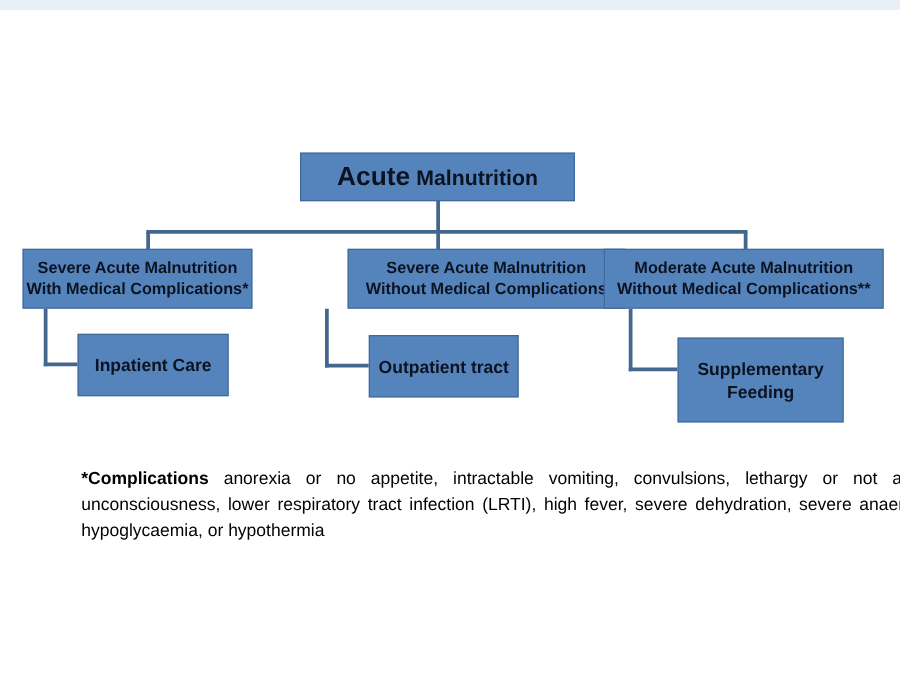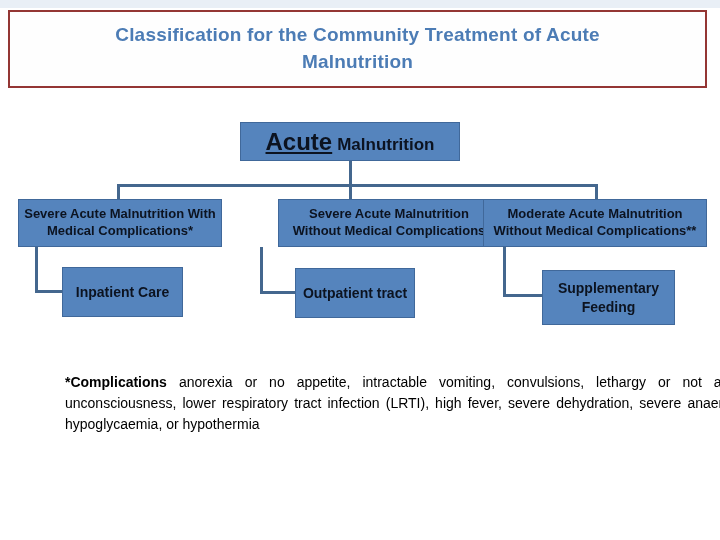--- a/index.html
+++ b/index.html
@@ -53,45 +53,45 @@
     color: var(--box-text, #0c1320);
     font-weight: bold;
   }
   .node-root {
     left: 240px; top: 122px;
     width: 220px; height: 39px;
     display: block;
     line-height: 37px;
     white-space: nowrap;
   }
-  .root-word-1 { font-size: 24px; font-weight: bold; text-decoration: underline; }
+  .root-word-1 { font-size: 21px; font-weight: bold; }
   .root-word-2 { font-size: 17px; font-weight: bold; margin-left: 5px; }
 
   #conn-root-v   { left: 349px; top: 160px; width: 3px;  height: 26px; }
   #conn-main-h   { left: 117px; top: 184px; width: 481px; height: 3px; }
   #conn-drop-l   { left: 117px; top: 186px; width: 3px;  height: 14px; }
   #conn-drop-m   { left: 349px; top: 186px; width: 3px;  height: 14px; }
   #conn-drop-r   { left: 595px; top: 186px; width: 3px;  height: 14px; }
 
   .node-l2 { top: 199px; height: 48px; font-size: 13px; line-height: 1.3; }
-  #node-sam-with    { left: 18px;  width: 204px; padding: 0 2px; }
+  #node-sam-with    { left: 18px;  width: 184px; padding: 0 2px; }
   #node-sam-without { left: 238px; width: 222px; padding: 0 8px; margin-left: 40px; }
   #node-mam-without { left: 483px; width: 224px; padding: 0 8px; }
 
   #conn-a-v { left: 35px;  top: 247px; width: 3px;  height: 46px; }
   #conn-a-h { left: 35px;  top: 290px; width: 27px; height: 3px;  }
   #conn-b-v { left: 260px; top: 247px; width: 3px;  height: 47px; }
   #conn-b-h { left: 260px; top: 291px; width: 35px; height: 3px;  }
   #conn-c-v { left: 503px; top: 247px; width: 3px;  height: 50px; }
   #conn-c-h { left: 503px; top: 294px; width: 39px; height: 3px;  }
 
   .node-l3 { font-size: 14px; line-height: 1.3; }
   #node-inpatient     { left: 62px;  top: 267px; width: 121px; height: 50px; }
   #node-outpatient    { left: 295px; top: 268px; width: 120px; height: 50px; }
-  #node-supplementary { left: 542px; top: 270px; width: 133px; height: 55px; padding: 0 2px; }
+  #node-supplementary { left: 542px; top: 270px; width: 133px; height: 68px; padding: 0 2px; }
 
   
   .footnote {
     position: absolute;
     left: 20px;
     width: 680px;
     margin: 0;
     font-size: 14px;
     line-height: 21px;
     text-align: justify;
@@ -101,24 +101,20 @@
   #footnote-2 { top: 447px; }
   .fn-lead { font-weight: bold; }
 </style>
 </head>
 <body>
 
 <div class="slide">
 
   <div class="top-strip"></div>
 
-  <div class="title-box">
-    <div class="title-line">Classification for the Community Treatment of Acute</div>
-    <div class="title-line">Malnutrition</div>
-  </div>
 
   <div>
 
     <div class="conn" id="conn-root-v"></div>
     <div class="conn" id="conn-main-h"></div>
     <div class="conn" id="conn-drop-l"></div>
     <div class="conn" id="conn-drop-m"></div>
     <div class="conn" id="conn-drop-r"></div>
     <div class="conn" id="conn-a-v"></div>
     <div class="conn" id="conn-a-h"></div>

